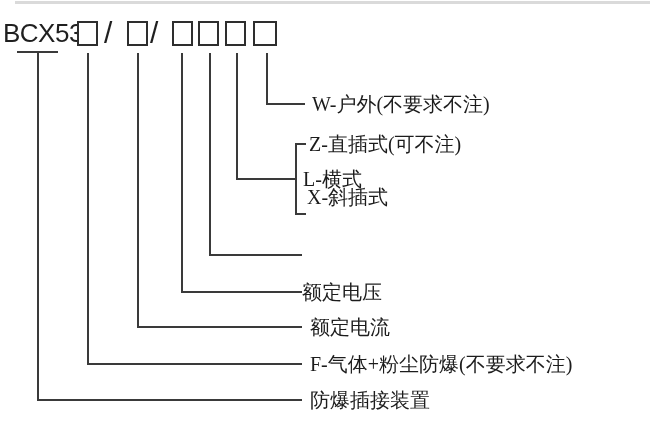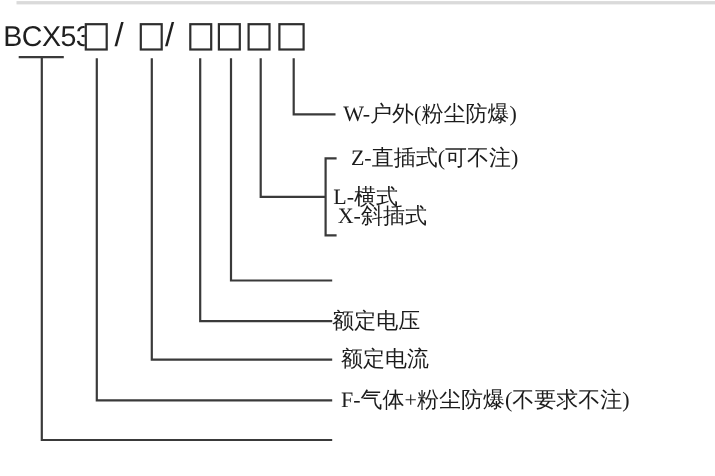--- a/index.html
+++ b/index.html
@@ -104,21 +104,22 @@
     <path d="M38,52 V400 H302"></path>
     <path d="M88,53 V364 H302"></path>
     <path d="M138,53 V327 H302"></path>
     <path d="M182,53 V292 H302"></path>
     <path d="M210,53 V255 H302"></path>
     <path d="M237,53 V179 H296"></path>
     <path d="M267,53 V104 H305"></path>
     <path d="M306,144 H296 V214 H306"></path>
   </svg>
 
-  <div class="lbl" style="left:312px; top:104px;">W-户外(粉尘防爆)</div>
-  <div class="lbl" style="left:319px; top:144px;">Z-直插式(可不注)</div>
+  <div class="lbl" style="left:312px; top:104px;">W-户外(不要求不注)</div>
+  <div class="lbl" style="left:309px; top:144px;">Z-直插式(可不注)</div>
   <div class="lbl" style="left:303px; top:179px;text-align:right;">L-横式</div>
   <div class="lbl" style="left:307px; top:197px;">X-斜插式</div>
   <div class="lbl" style="left:302px; top:292px;">额定电压</div>
   <div class="lbl" style="left:310px; top:327px;">额定电流</div>
   <div class="lbl" style="left:310px; top:364px;">F-气体+粉尘防爆(不要求不注)</div>
+  <div class="lbl" style="left:310px; top:400px;">防爆插接装置</div>
 
 </div>
 
 </body></html>

